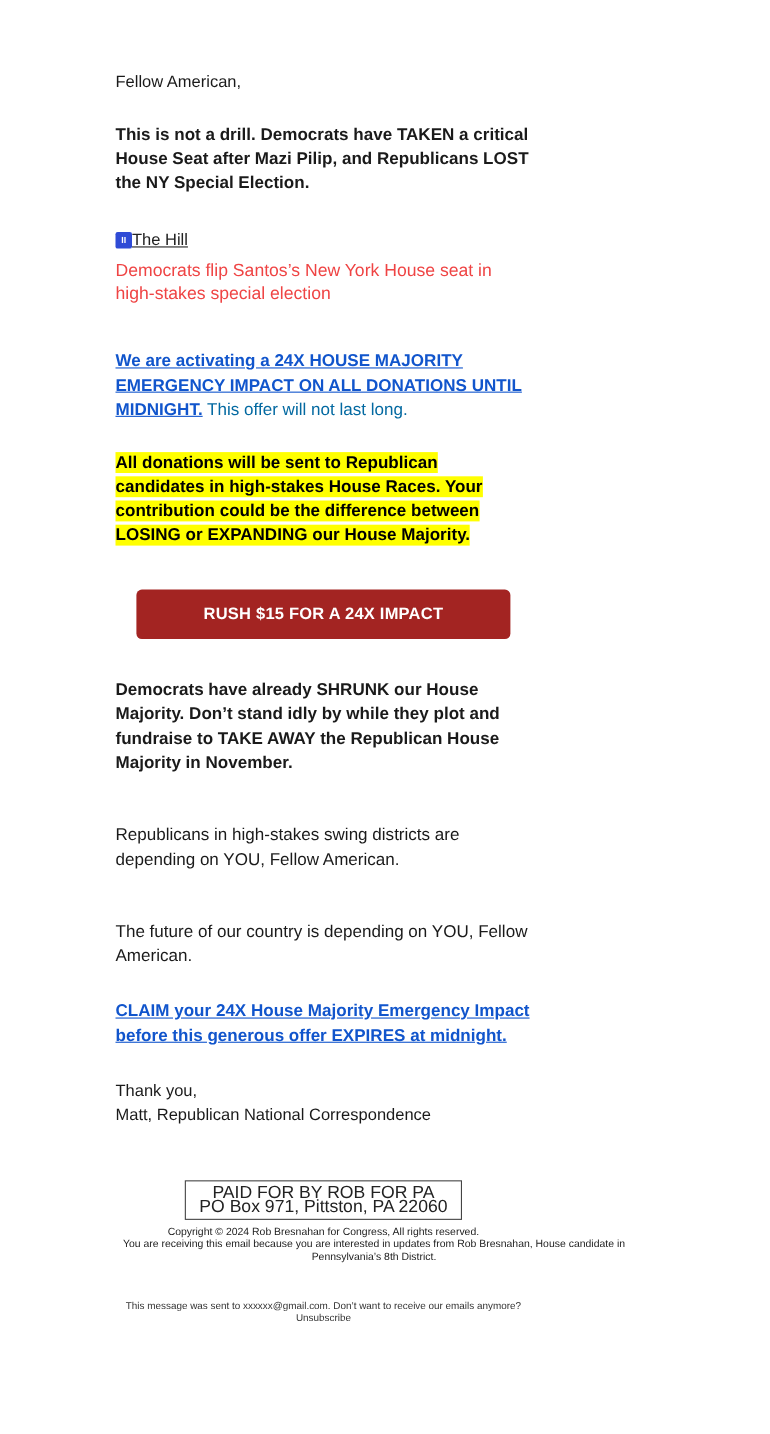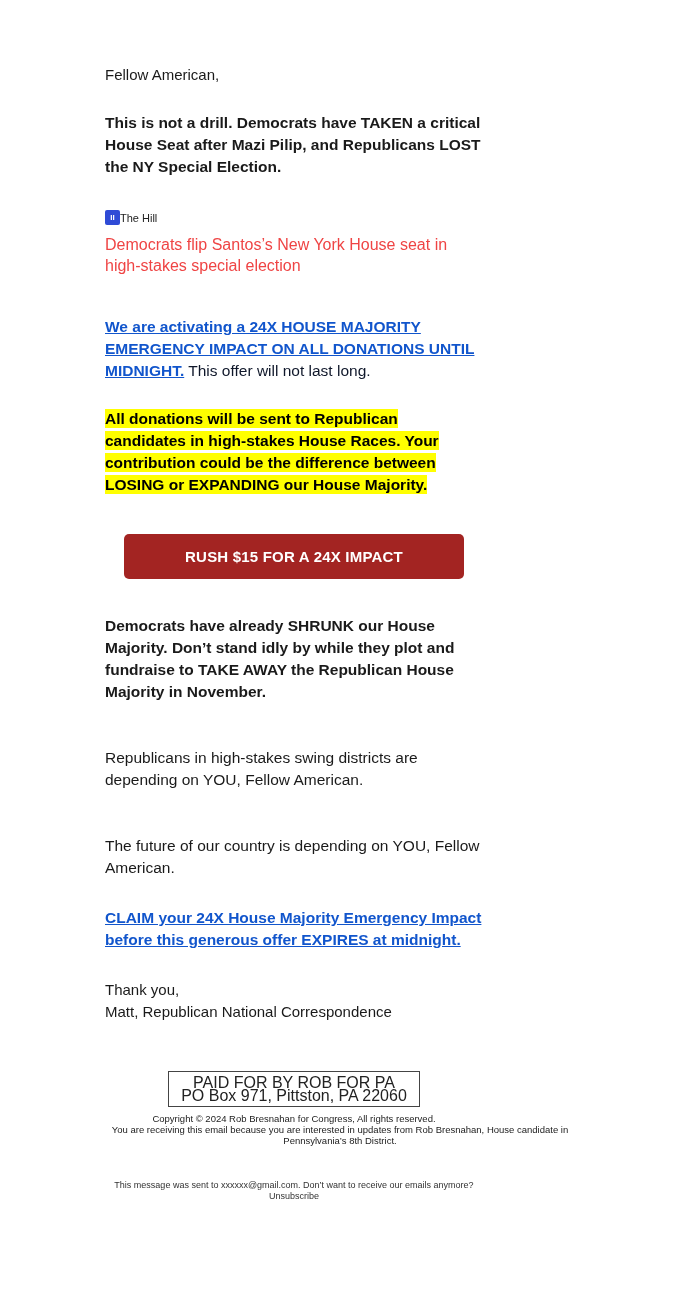--- a/index.html
+++ b/index.html
@@ -34,39 +34,39 @@
     background: #2f4bd6;
     color: #ffffff;
     display: inline-flex;
     align-items: center;
     justify-content: center;
     font-size: 8px;
     font-weight: bold;
     border-radius: 2px;
     flex: 0 0 auto;
   }
-  .source-name { font-size: 11px; color: #222222; }
+  .source-name { font-size: 15px; color: #222222; text-decoration: underline; }
   .headline {
     display: block;
     margin-top: 9px;
     color: #ef4444;
     font-size: 16px;
     line-height: 21px;
     text-decoration: none;
     cursor: pointer;
   }
 
   .activation { margin-top: 40px; font-size: 15.5px; line-height: 22px; }
   .link-strong {
     color: #1155cc;
     font-weight: bold;
     text-decoration: underline;
     cursor: pointer;
   }
-  .plain-suffix { color: #0f172a; font-weight: normal; }
+  .plain-suffix { color: #0369a1; font-weight: normal; }
 
   .highlight-para {
     margin-top: 26px;
     font-size: 15.5px;
     line-height: 22px;
     font-weight: bold;
   }
   .highlight-para mark { background: #ffff00; color: #000000; padding: 1px 0; }
 
   .btn-wrap { margin-top: 38px; text-align: center; }

